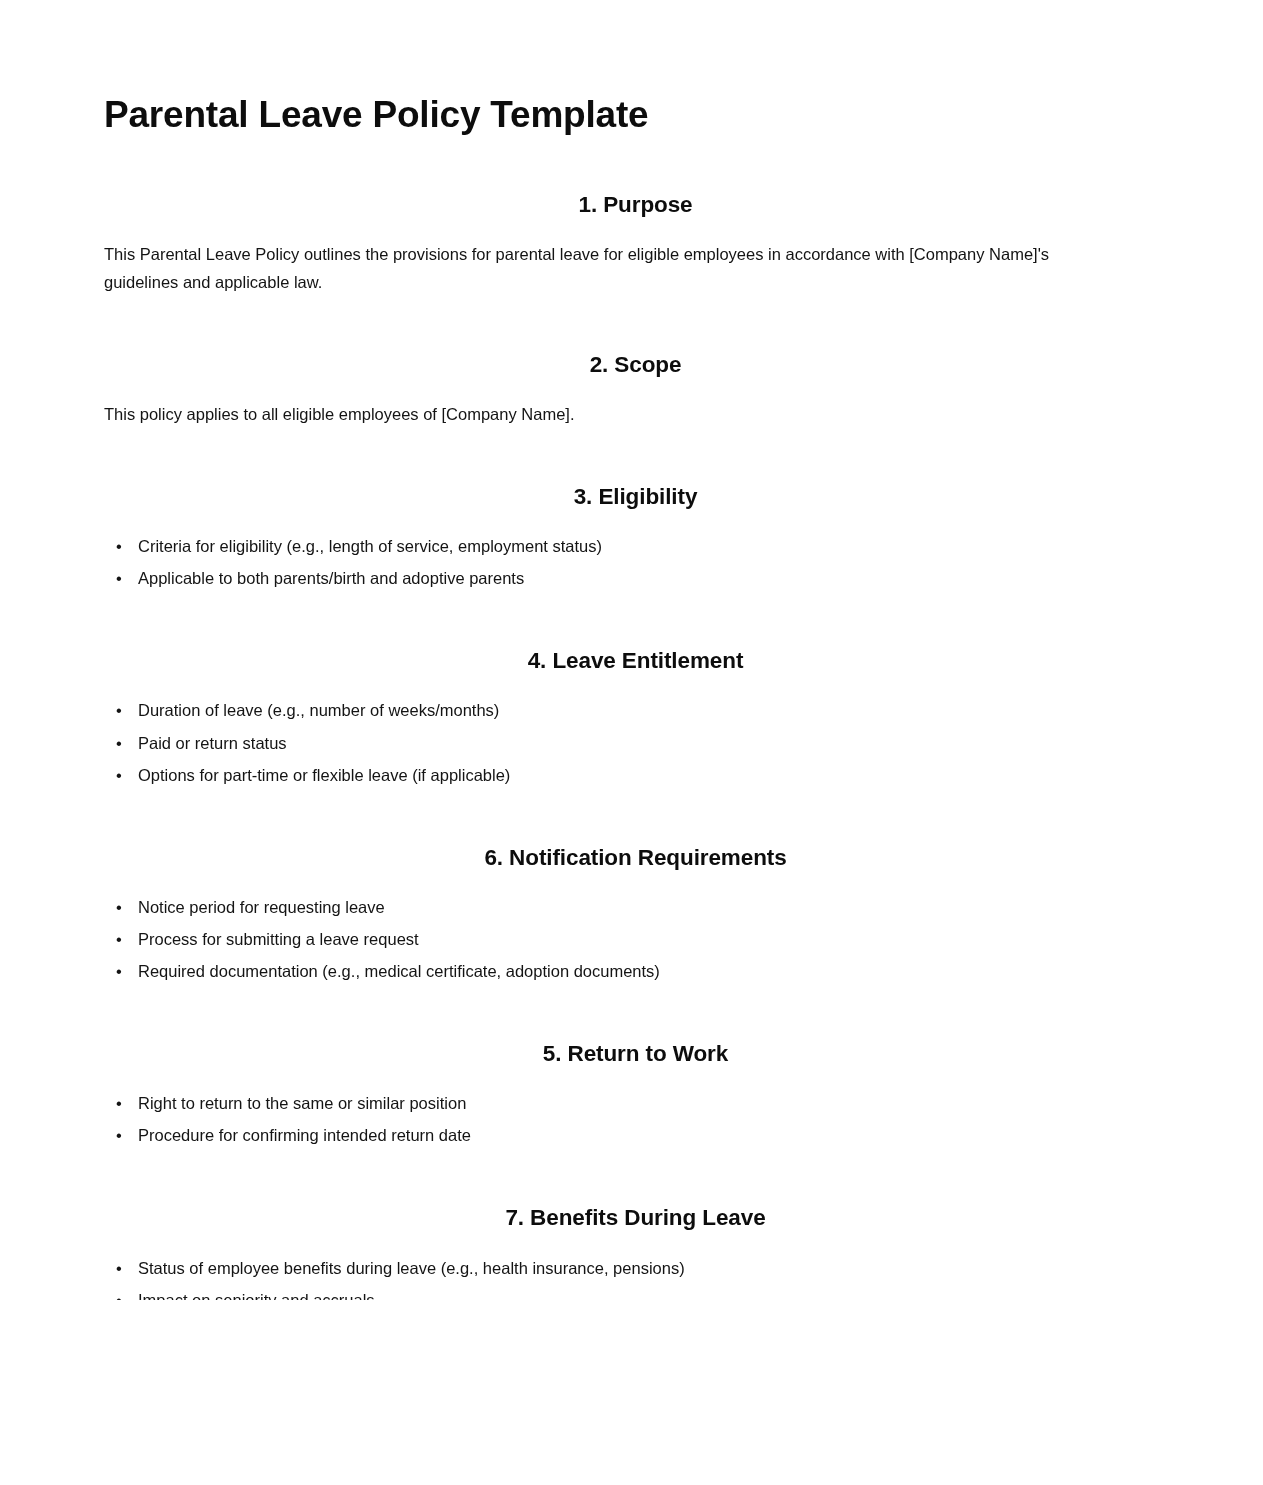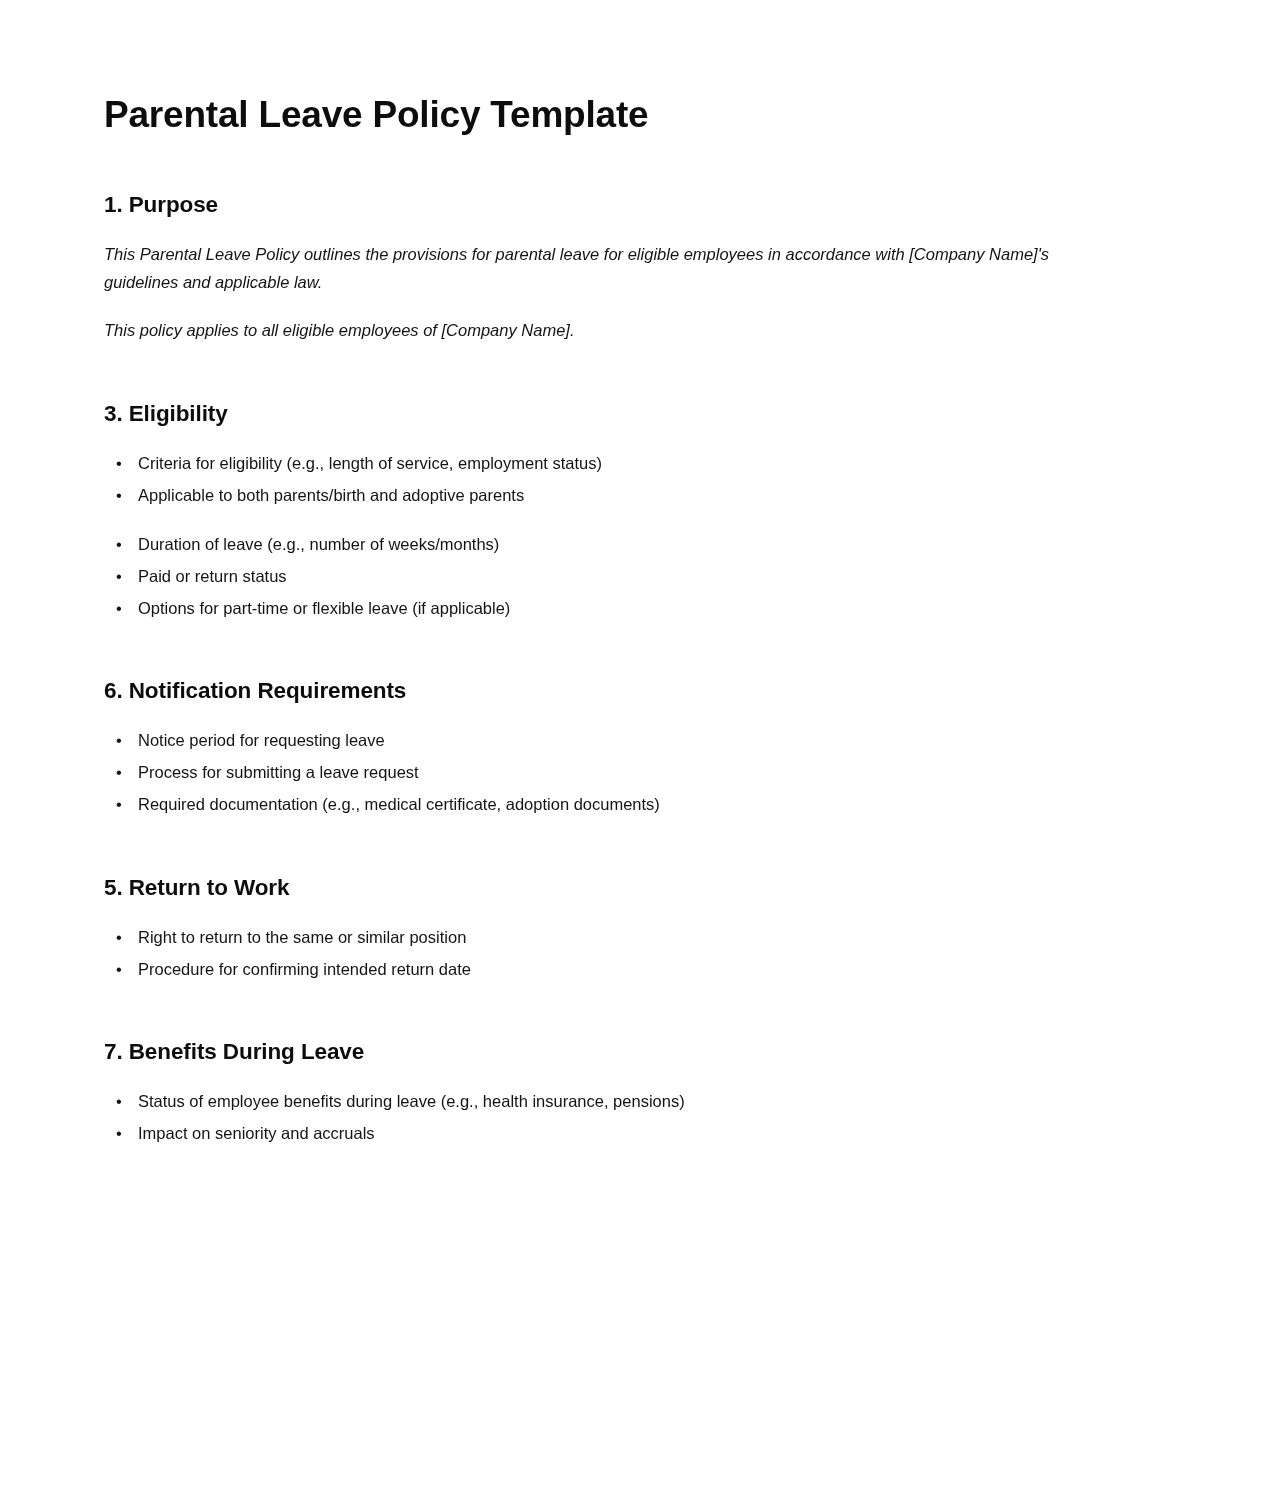--- a/index.html
+++ b/index.html
@@ -56,34 +56,34 @@
   .section {
     margin: 0;
   }
 
   .section-heading {
     font-size: 22.5px;
     font-weight: 700;
     line-height: 1.3;
     letter-spacing: -0.1px;
     color: #0d0d0d;
-    margin: 54px 0 0 0;
+    margin: 54px 0 0 8px;
+    text-align: center;
   }
 
   .section-heading.first-heading {
     margin-top: 52px;
   }
 
   .para {
     font-size: 16.5px;
     line-height: 1.72;
     color: #141414;
     margin: 20px 0 0 0;
     max-width: 1016px;
-    font-style: italic;
   }
 
   .bullet-list {
     list-style: none;
     margin: 21px 0 0 0;
     padding: 0;
   }
 
   .bullet-list li {
     position: relative;
@@ -119,38 +119,40 @@
     <div class="doc-inner">
 
       <h1 class="doc-title">Parental Leave Policy Template</h1>
 
       <section class="section">
         <h2 class="section-heading first-heading">1. Purpose</h2>
         <p class="para">This Parental Leave Policy outlines the provisions for parental leave for eligible employees in accordance with [Company Name]'s guidelines and applicable law.</p>
       </section>
 
       <section class="section">
+        <h2 class="section-heading">2. Scope</h2>
         <p class="para">This policy applies to all eligible employees of [Company Name].</p>
       </section>
 
       <section class="section">
         <h2 class="section-heading">3. Eligibility</h2>
         <ul class="bullet-list">
           <li>
             <span class="bullet-dot">•</span>
             <span class="bullet-text">Criteria for eligibility (e.g., length of service, employment status)</span>
           </li>
           <li>
             <span class="bullet-dot">•</span>
             <span class="bullet-text">Applicable to both parents/birth and adoptive parents</span>
           </li>
         </ul>
       </section>
 
       <section class="section">
+        <h2 class="section-heading">4. Leave Entitlement</h2>
         <ul class="bullet-list">
           <li>
             <span class="bullet-dot">•</span>
             <span class="bullet-text">Duration of leave (e.g., number of weeks/months)</span>
           </li>
           <li>
             <span class="bullet-dot">•</span>
             <span class="bullet-text">Paid or return status</span>
           </li>
           <li>

